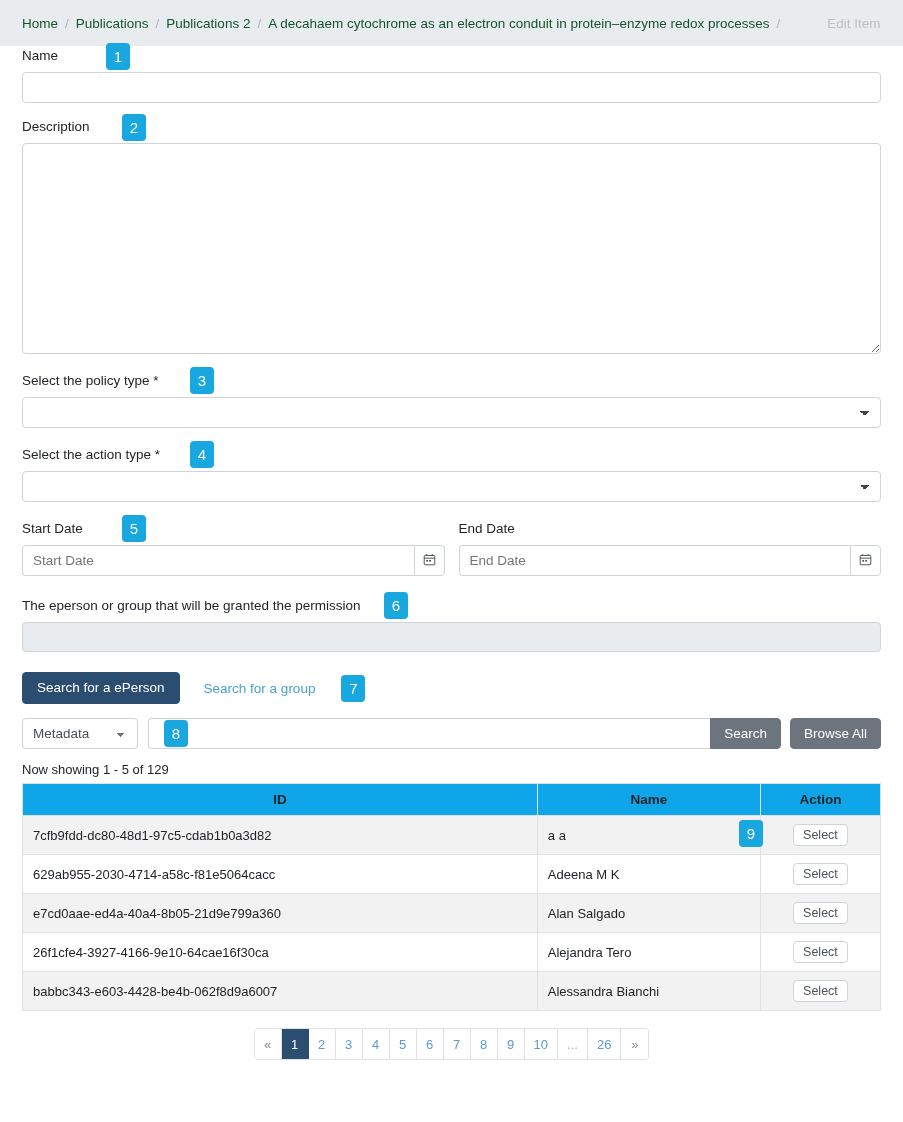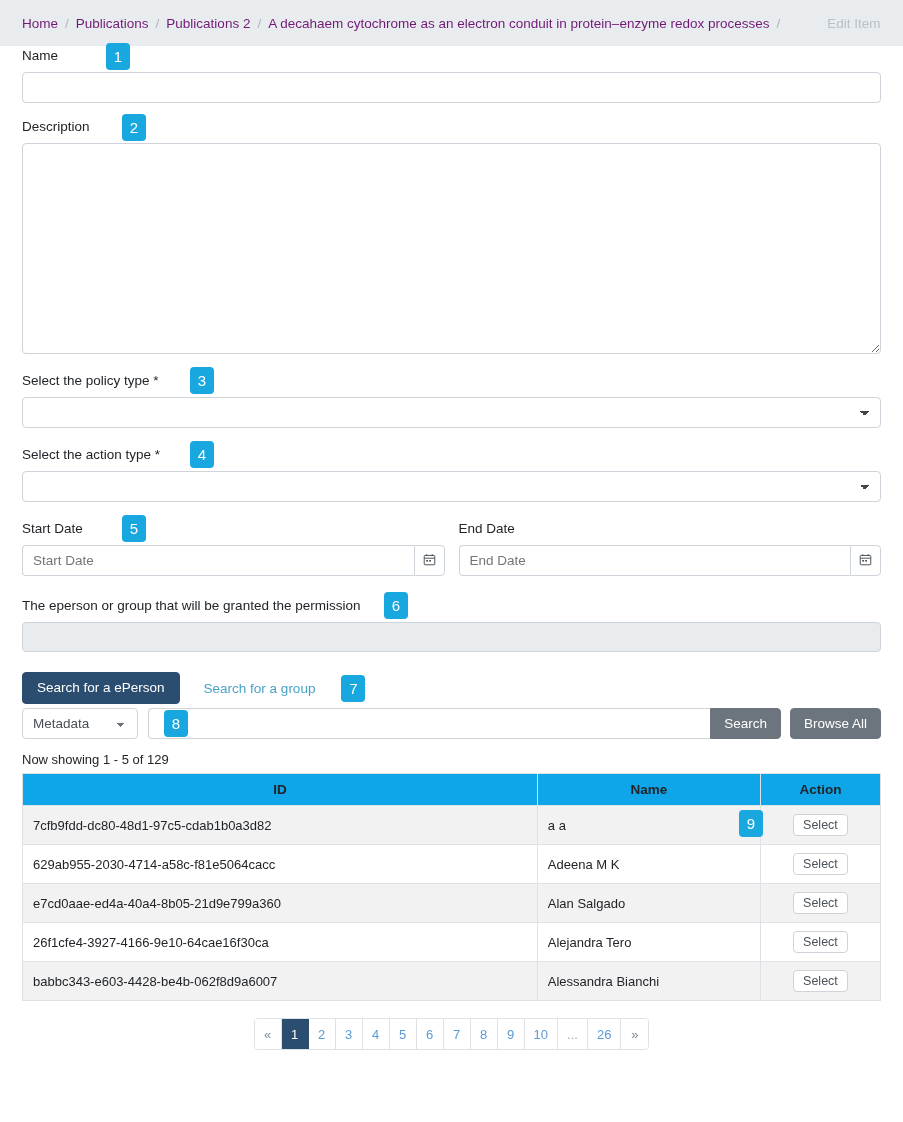--- a/index.html
+++ b/index.html
@@ -18,21 +18,21 @@
   
   .breadcrumb-bar {
     background: #e9ecef;
     height: 46px;
     display: flex;
     align-items: center;
     padding: 0 22px;
     font-size: 13.5px;
     white-space: nowrap;
   }
-  .bc-link { color: #701a75; text-decoration: none; }
+  .bc-link { color: #14532d; text-decoration: none; }
   .bc-sep { color: #adb5bd; margin: 0 7px; }
   .bc-current { color: #b9c0c6; margin-left: 40px; }
 
   
   .page { padding: 0 22px; }
 
   h1.page-title {
     font-size: 18.5px;
     font-weight: bold;
     line-height: 1.33;
@@ -110,21 +110,21 @@
     justify-content: center;
     cursor: pointer;
     padding: 0;
   }
 
   
   .tabs-row {
     display: flex;
     align-items: center;
     margin-top: 20px;
-    margin-bottom: 4px;
+    margin-bottom: 14px;
   }
   .btn {
     font-family: "Liberation Sans", sans-serif;
     font-size: 13.5px;
     border-radius: 4px;
     border: 1px solid transparent;
     padding: 7px 14px;
     cursor: pointer;
     line-height: 1.2;
     white-space: nowrap;

